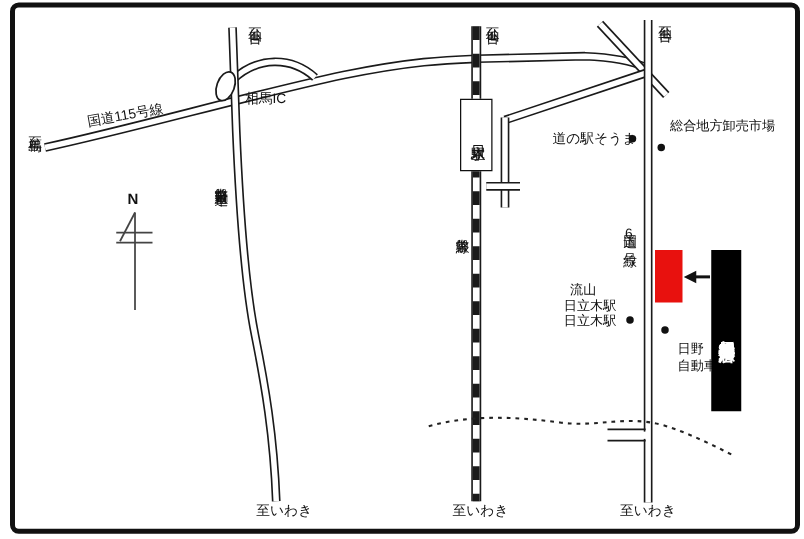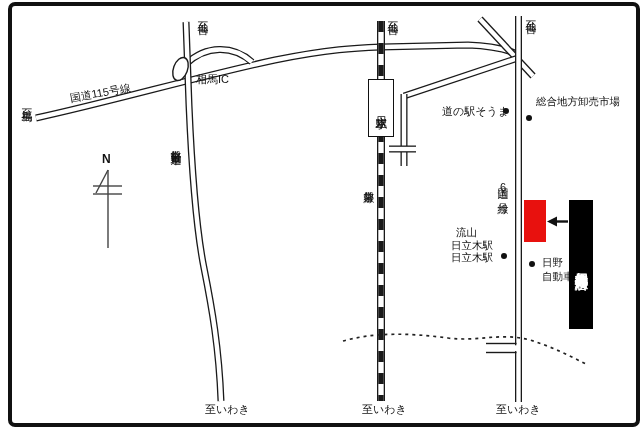--- a/index.html
+++ b/index.html
@@ -122,21 +122,21 @@
   <div class="lbl f10" style="left:536px;top:96px;">総合地方卸売市場</div>
 
   <div class="lbl f10 poi-lines" style="left:451px;top:226px;line-height:12.5px;">
     <div style="padding-left:5px;">流山</div>
     <div>日立木駅</div>
     <div>日立木駅</div>
   </div>
   <div class="dot" style="left:501px;top:253px;"></div>
 
   <div class="dot" style="left:529px;top:261px;"></div>
-  <div class="lbl f10 poi-lines" style="left:542px;top:256px;line-height:13.5px;">
+  <div class="lbl f10 poi-lines" style="left:542px;top:273px;line-height:13.5px;">
     <div>日野</div>
     <div>自動車</div>
   </div>
 
   <div class="dest-box">
     <span class="vtext">相馬方部共同休憩所</span>
   </div>
 
   <div class="lbl nletter" style="left:102px;top:153px;">N</div>
 </div>

